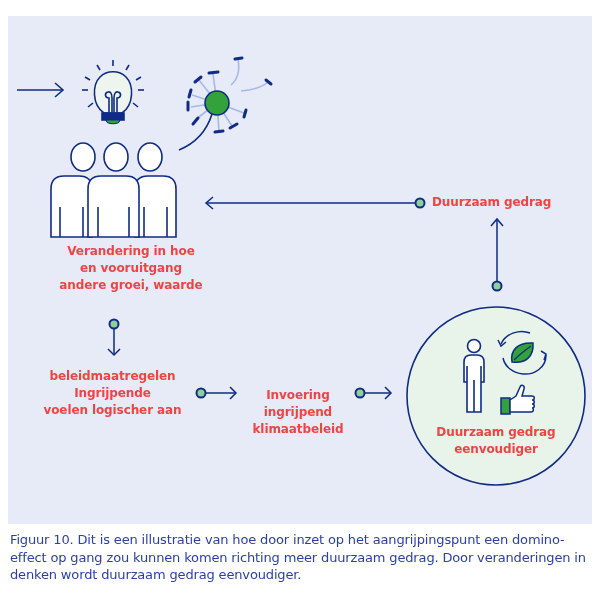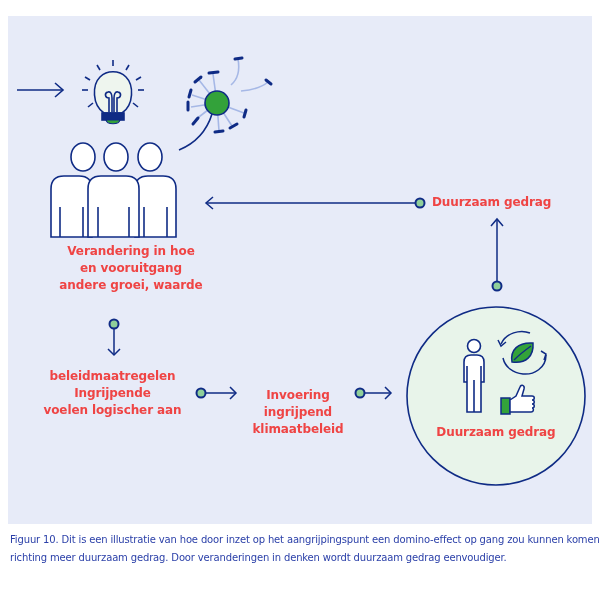--- a/index.html
+++ b/index.html
@@ -1,20 +1,20 @@
 <!DOCTYPE html>
 <html><head>
 <meta charset="utf-8">
 <style>
   html, body { margin:0; padding:0; background:#ffffff; }
   body { width:605px; height:592px; position:relative; overflow:hidden; font-family:"DejaVu Sans", sans-serif; }
   .panel { position:absolute; left:8px; top:16px; width:584px; height:508px; background:#e7ebf8; }
   svg.art { position:absolute; left:0; top:0; }
   .lbl { position:absolute; color:#ef4444; font-weight:bold; text-align:center; font-size:12px; line-height:17px; letter-spacing:-0.1px; }
-  .caption { position:absolute; left:10px; top:531px; width:590px; color:#2a3fa8; font-size:10px; line-height:17.5px; letter-spacing:-0.15px; }
+  .caption { position:absolute; left:10px; top:531px; width:590px; color:#2a3fa8; font-size:13px; line-height:17.5px; letter-spacing:-0.15px; }
 </style>
 </head>
 <body>
 
 <div class="panel"></div>
 
 <svg class="art" width="605" height="592" viewBox="0 0 605 592">
   <defs>
     <marker id="ah" viewBox="0 0 10 10" refX="9" refY="5" markerWidth="7" markerHeight="7" orient="auto">
       <path d="M1,1 L9,5 L1,9" fill="none" stroke="#0f2b85" stroke-width="1.3"></path>
@@ -160,15 +160,16 @@
   <div>ingrijpend</div>
   <div>klimaatbeleid</div>
 </div>
 
 <div class="lbl" style="left:432px; top:194px; width:130px; text-align:left;">
   <div>Duurzaam gedrag</div>
 </div>
 
 <div class="lbl" style="left:428px; top:424px; width:136px;">
   <div>Duurzaam gedrag</div>
+  <div>eenvoudiger</div>
 </div>
 
 <div class="caption">Figuur 10. Dit is een illustratie van hoe door inzet op het aangrijpingspunt een domino-effect op gang zou kunnen komen richting meer duurzaam gedrag. Door veranderingen in denken wordt duurzaam gedrag eenvoudiger.</div>
 
 </body></html>

